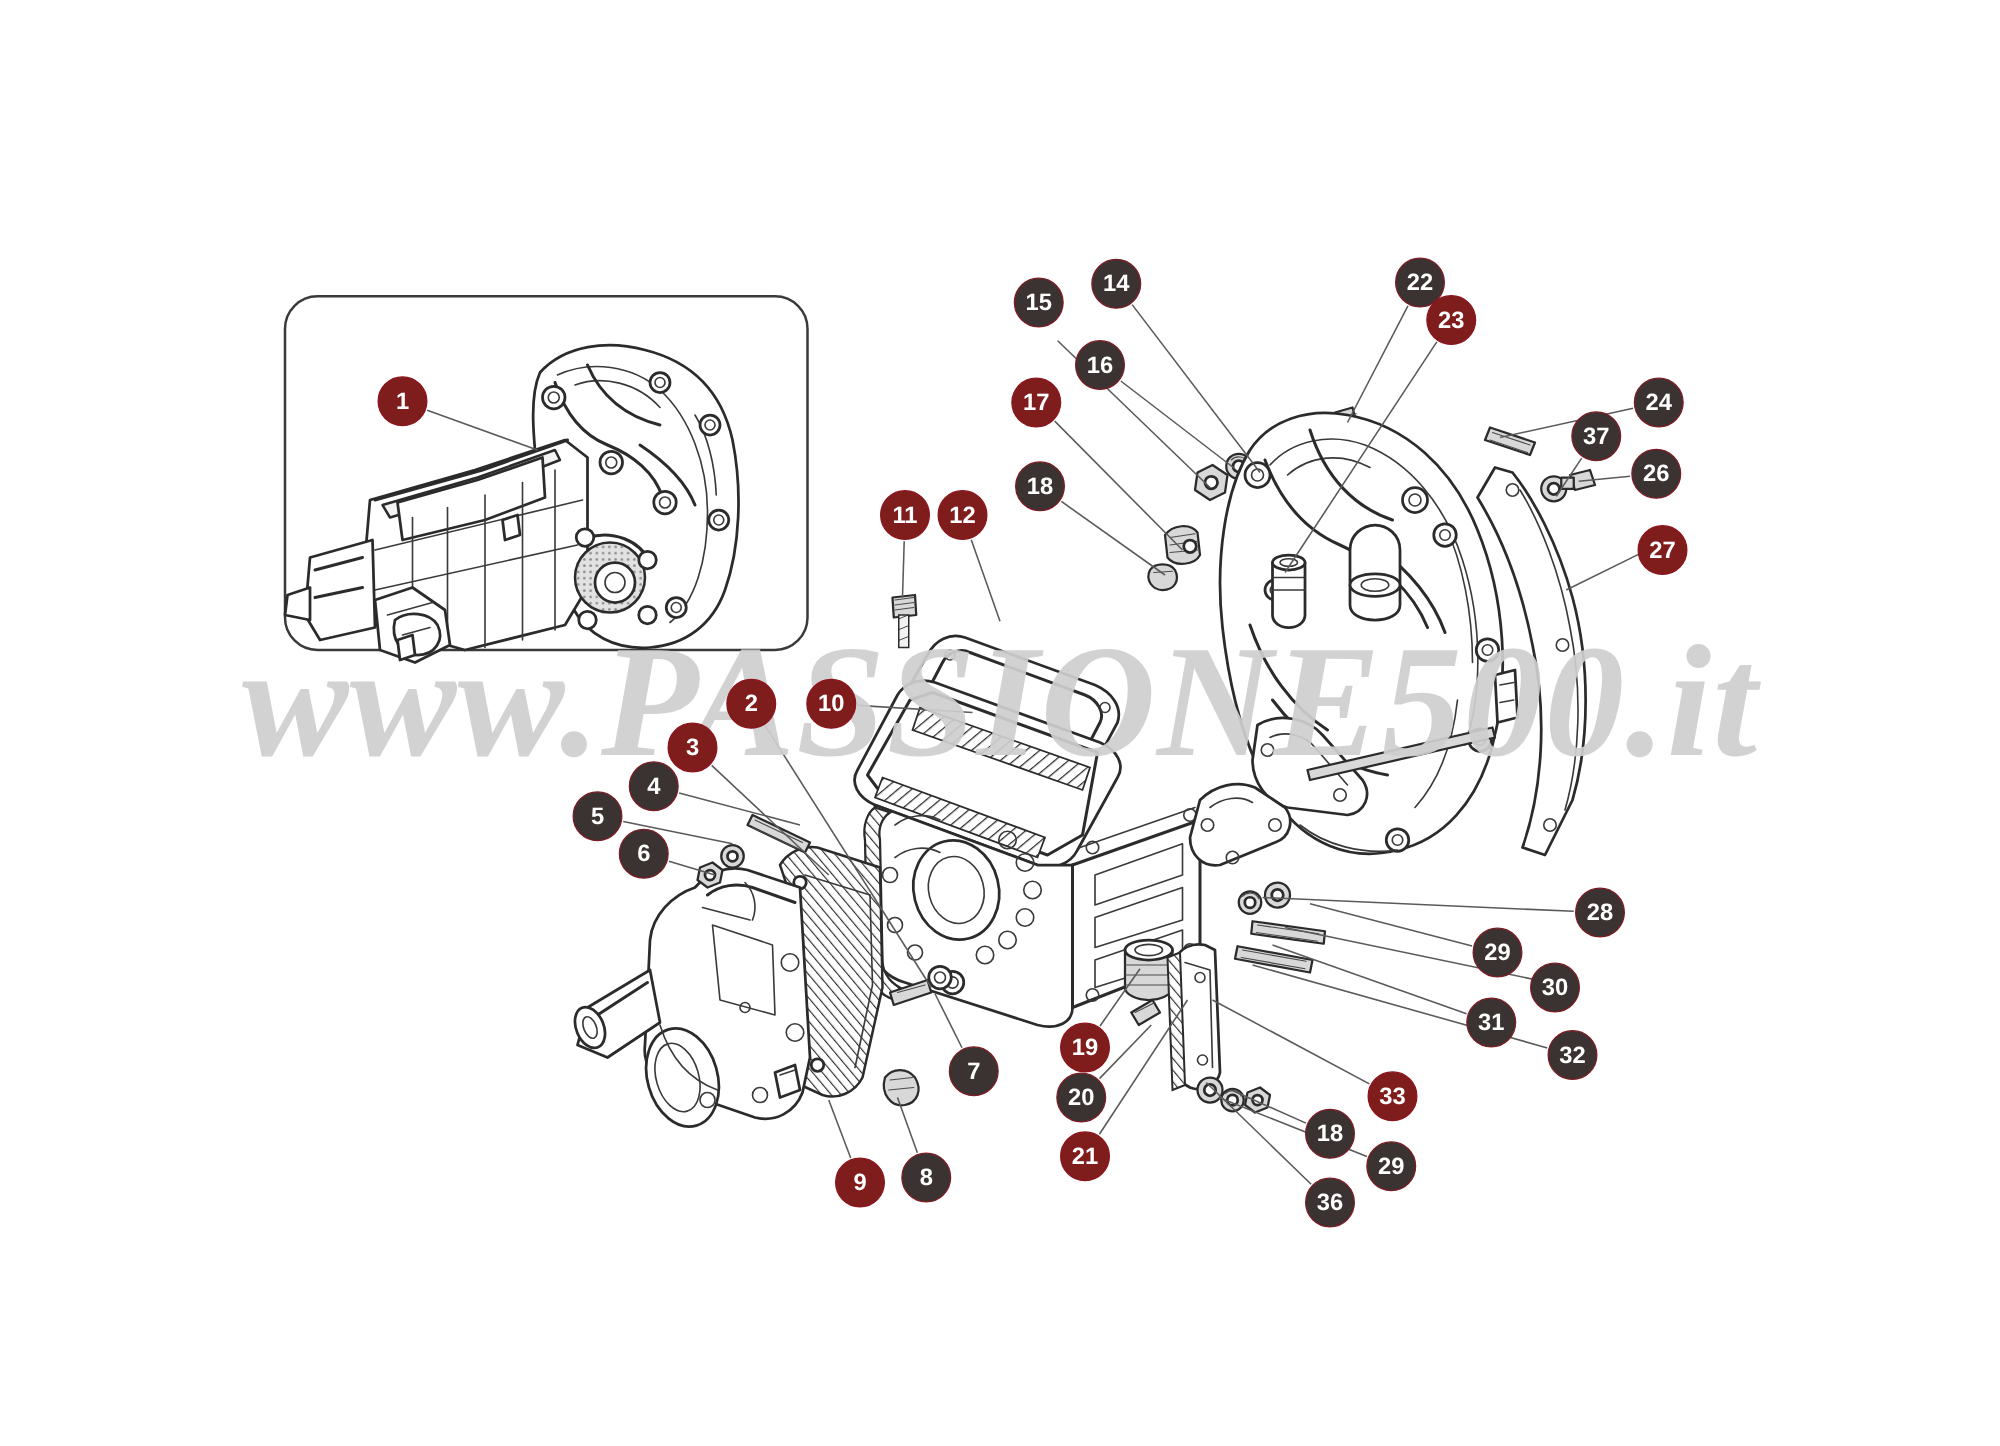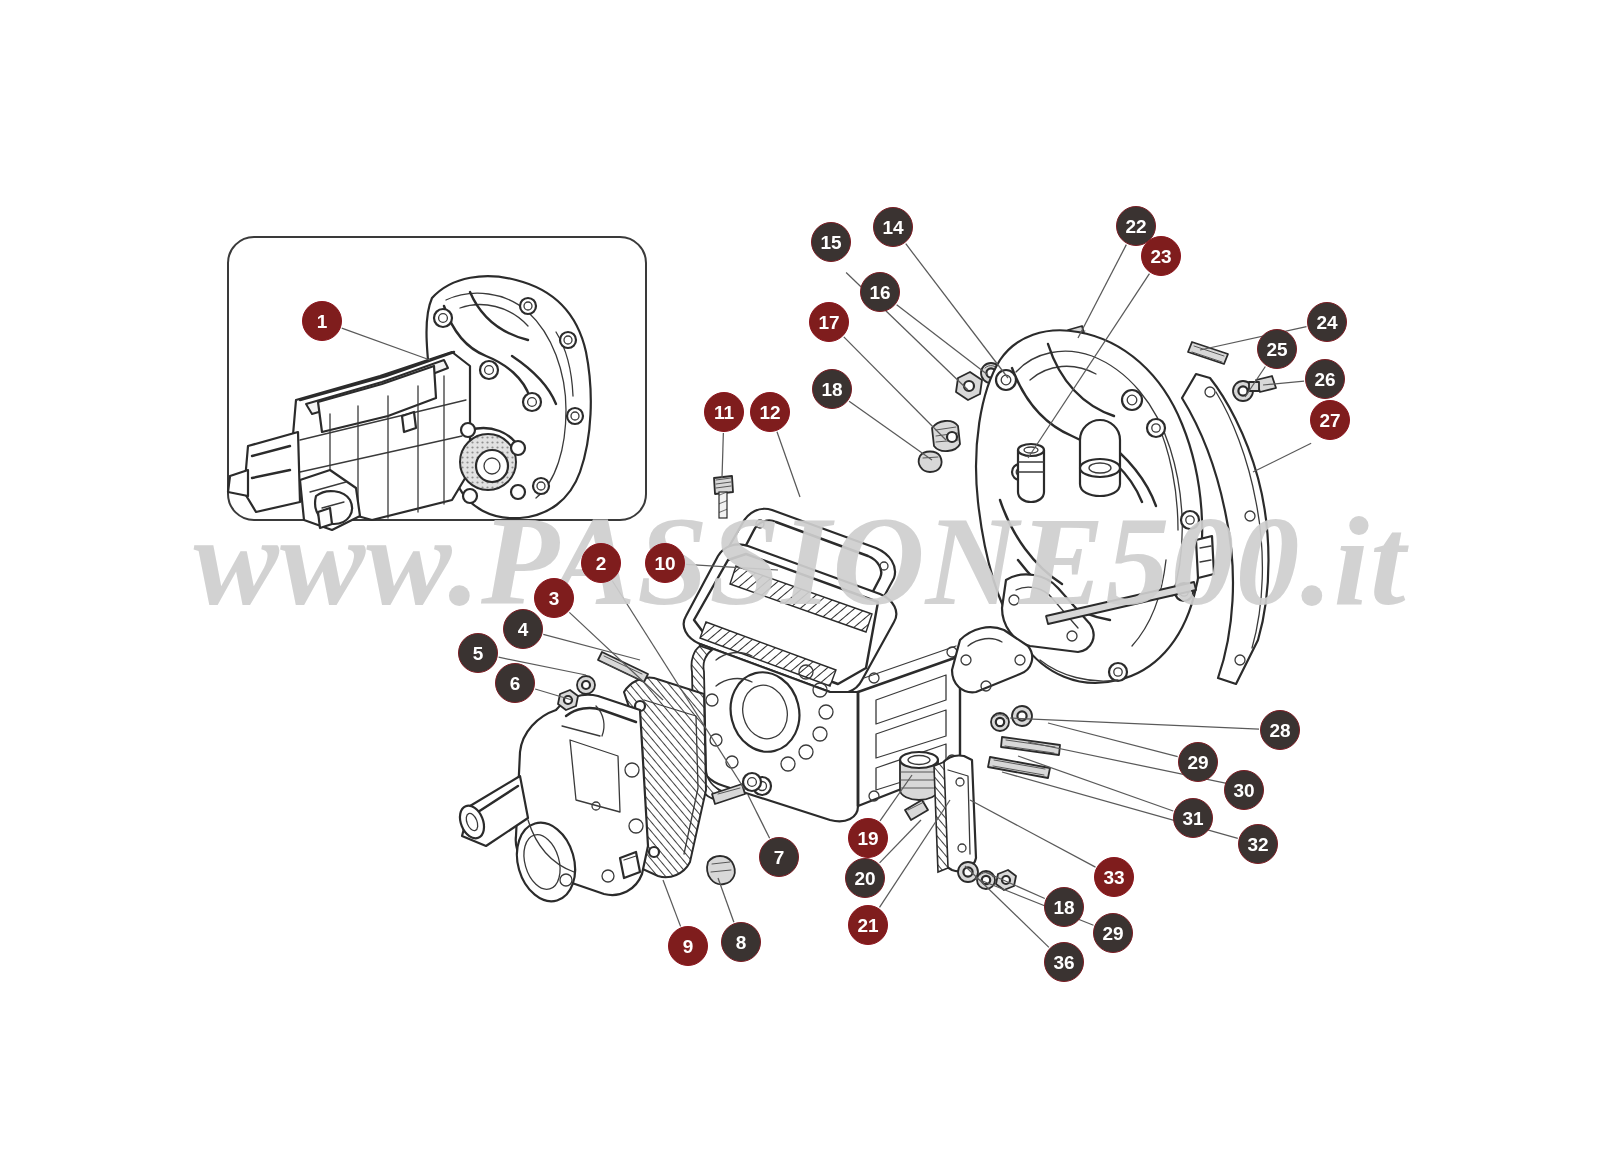--- a/index.html
+++ b/index.html
@@ -581,26 +581,26 @@
       <div class="callout dark" style="left: 1136px; top: 226px;">
         <span>22</span>
       </div>
       <div class="callout red" style="left: 1161px; top: 256px;">
         <span>23</span>
       </div>
       <div class="callout dark" style="left: 1327px; top: 322px;">
         <span>24</span>
       </div>
       <div class="callout dark" style="left: 1277px; top: 349px;">
-        <span>25</span>
+        <span>37</span>
       </div>
       <div class="callout dark" style="left: 1325px; top: 379px;">
         <span>26</span>
       </div>
-      <div class="callout red" style="left: 1330px; top: 420px; text-align: right;">
+      <div class="callout red" style="left: 1330px; top: 440px; text-align: right;">
         <span>27</span>
       </div>
       <div class="callout dark" style="left: 1280px; top: 730px;">
         <span>28</span>
       </div>
       <div class="callout dark" style="left: 1198px; top: 762px;">
         <span>29</span>
       </div>
       <div class="callout dark" style="left: 1244px; top: 790px;">
         <span>30</span>

